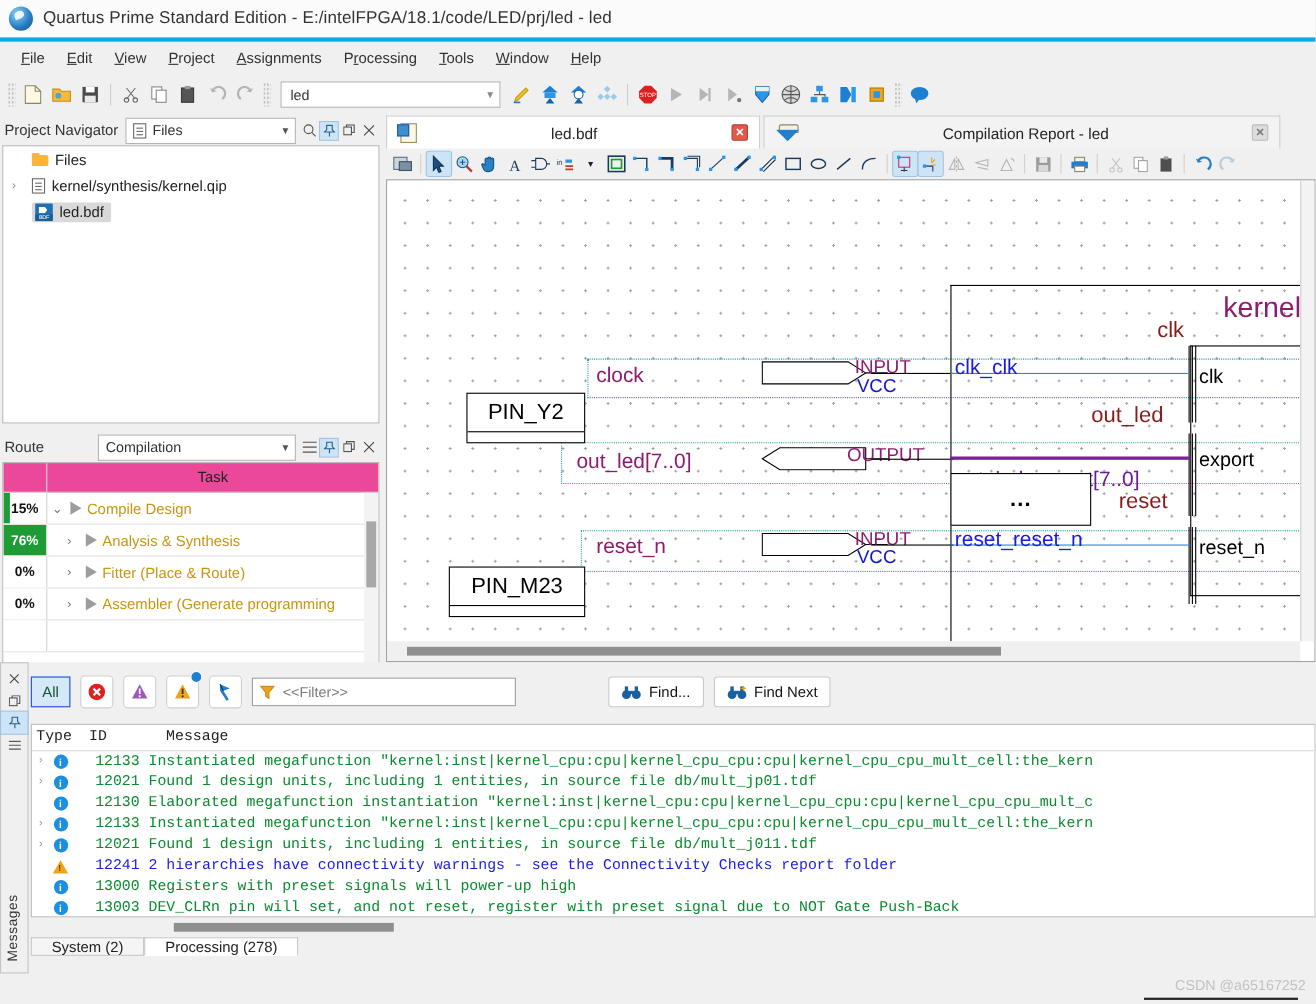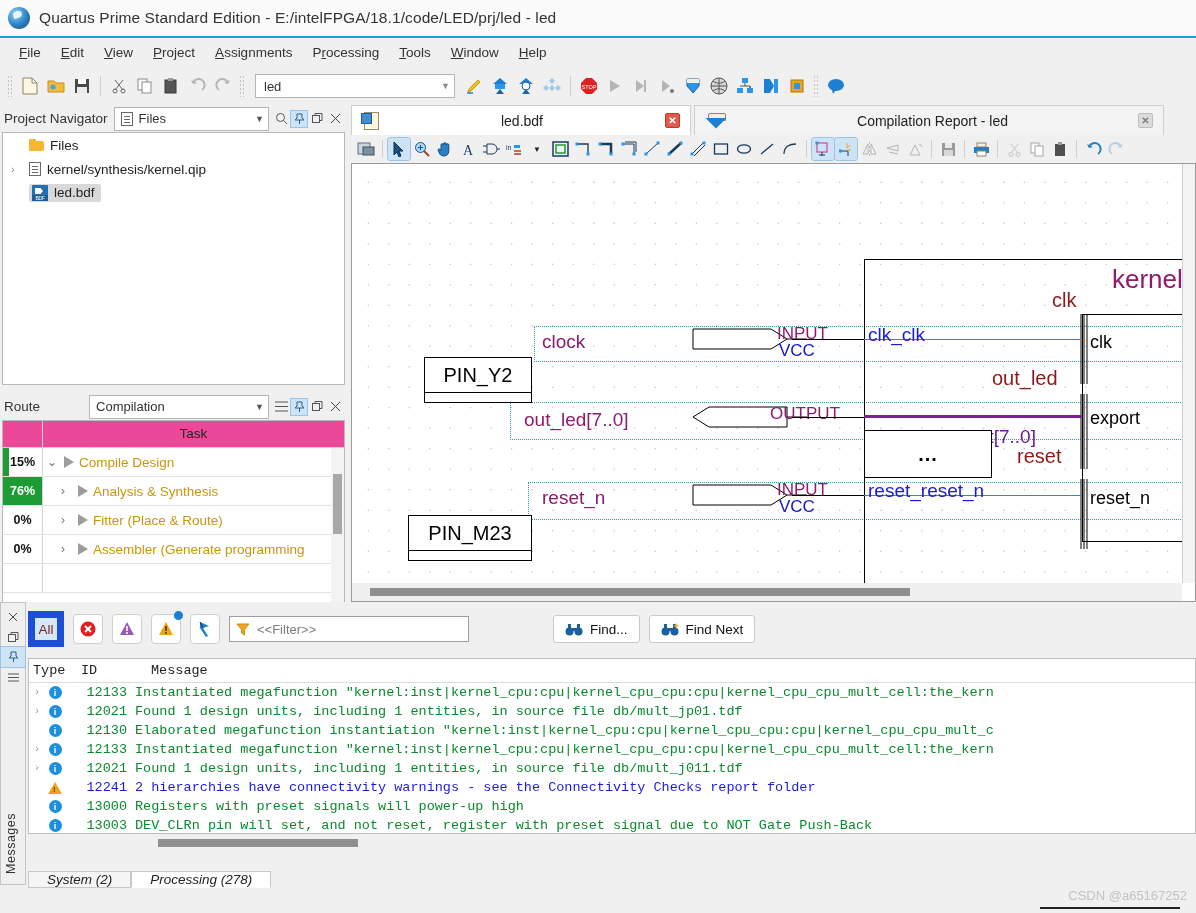--- a/index.html
+++ b/index.html
@@ -8,21 +8,21 @@
     background:#f0f0f0;
     font-family:"Liberation Sans", sans-serif;
     font-size:13px; color:#222;
   }
   .app { position:relative; width:1196px; height:913px; background:#f0f0f0; }
 
   
   .titlebar {
     position:absolute; left:0; top:0; width:1196px; height:38px;
     background:#fbfbfb; display:flex; align-items:center; padding-left:8px;
-    border-bottom:2px solid #0ea5e9;
+    border-bottom:4px solid #0ea5e9;
   }
   .q-logo {
     width:22px; height:22px; border-radius:50%;
     background:radial-gradient(circle at 35% 30%, #8fd3f4 0%, #2b7fc4 55%, #14517f 100%);
     position:relative; flex:0 0 auto; margin-right:9px;
   }
   .q-logo::after{
     content:""; position:absolute; left:5px; top:4px; width:9px; height:7px;
     background:#ffffff; border-radius:50% 50% 50% 0; opacity:.85; transform:rotate(-20deg);
   }
@@ -201,22 +201,22 @@
   .msg-side { position:absolute; left:0; top:0; width:26px; height:283px; background:#f0f0f0;
               border:1px solid #c4c4c4; }
   .msg-side .sic { width:24px; height:20px; display:flex; align-items:center; justify-content:center;
                    font-size:11px; color:#444;}
   .msg-side .sic.pinned{ background:#cde4f7; outline:1px solid #9cc4e4;}
   .msg-side .vlabel { position:absolute; left:3px; bottom:10px; writing-mode:vertical-rl;
     transform:rotate(180deg); font-size:12.5px; color:#333; letter-spacing:.5px;}
 
   .msg-toolbar { position:absolute; left:28px; top:8px; width:1160px; height:38px;
                  display:flex; align-items:center; gap:9px;}
-  .all-btn { width:36px; height:36px; background:#d5e8f8; border:7px solid #1d4ed8;
-             display:flex; align-items:center; justify-content:center; font-size:13.5px; color:#7f1d1d;}
+  .all-btn { width:36px; height:28px; background:#d5e8f8; border:1px solid #1d4ed8;
+             display:flex; align-items:center; justify-content:center; font-size:13.5px; color:#14532d;}
   .sev-btn { width:30px; height:30px; background:#fff; border:1px solid #cfcfcf; border-radius:4px;
              display:flex; align-items:center; justify-content:center; position:relative;}
   .badge-dot { position:absolute; right:-4px; top:-5px; width:11px; height:11px; border-radius:50%;
                background:#1d7fd4; border:1px solid #fff;}
   .filter-in { width:240px; height:26px; background:#fff; border:1px solid #9e9e9e;
                display:flex; align-items:center; gap:7px; padding-left:6px; }
   .filter-in .ph { color:#7c7c7c; font-size:13px;}
   .find-btn { height:28px; background:#fff; border:1px solid #c9c9c9; border-radius:3px;
               display:flex; align-items:center; gap:7px; padding:0 11px; font-size:13.5px; color:#111;}
 
@@ -238,21 +238,21 @@
   .ic-warn { width:0;height:0;border-left:7px solid transparent;border-right:7px solid transparent;
              border-bottom:12px solid #f0a41a; position:relative;}
   .ic-warn::after{content:"!";position:absolute;left:-2px;top:3px;font-size:8px;color:#5a3c00;
              font-family:"Liberation Sans",sans-serif;font-weight:bold;}
   .c-green { color:#0a8a2e; }
   .c-blue { color:#1a1ae0; }
 
   .msg-hscroll { position:absolute; left:28px; top:234px; width:1168px; height:14px; background:#f0f0f0;}
   .msg-hscroll .thumb { position:absolute; left:130px; top:3px; width:200px; height:8px; background:#8f8f8f;}
 
-  .bottom-tabs { position:absolute; left:28px; top:250px; height:36px; display:flex; align-items:flex-end;font-style:italic;}
+  .bottom-tabs { position:absolute; left:28px; top:250px; height:36px; display:flex; align-items:flex-start;}
   .btab { display:flex; align-items:center; justify-content:center; padding:0 18px;
           background:#f5f5f5; border:1px solid #c9c9c9; border-bottom:1px solid #c9c9c9;
           font-size:13.5px; color:#222;}
   .btab.active { background:#fff; border-bottom-color:#fff; }
 
   .watermark { position:absolute; right:9px; bottom:10px; font-size:13px; color:#c2c2c2;}
   .blackline { position:absolute; left:1040px; bottom:4px; width:140px; height:2px; background:#222; }
 
   svg { display:block; }
 </style>

